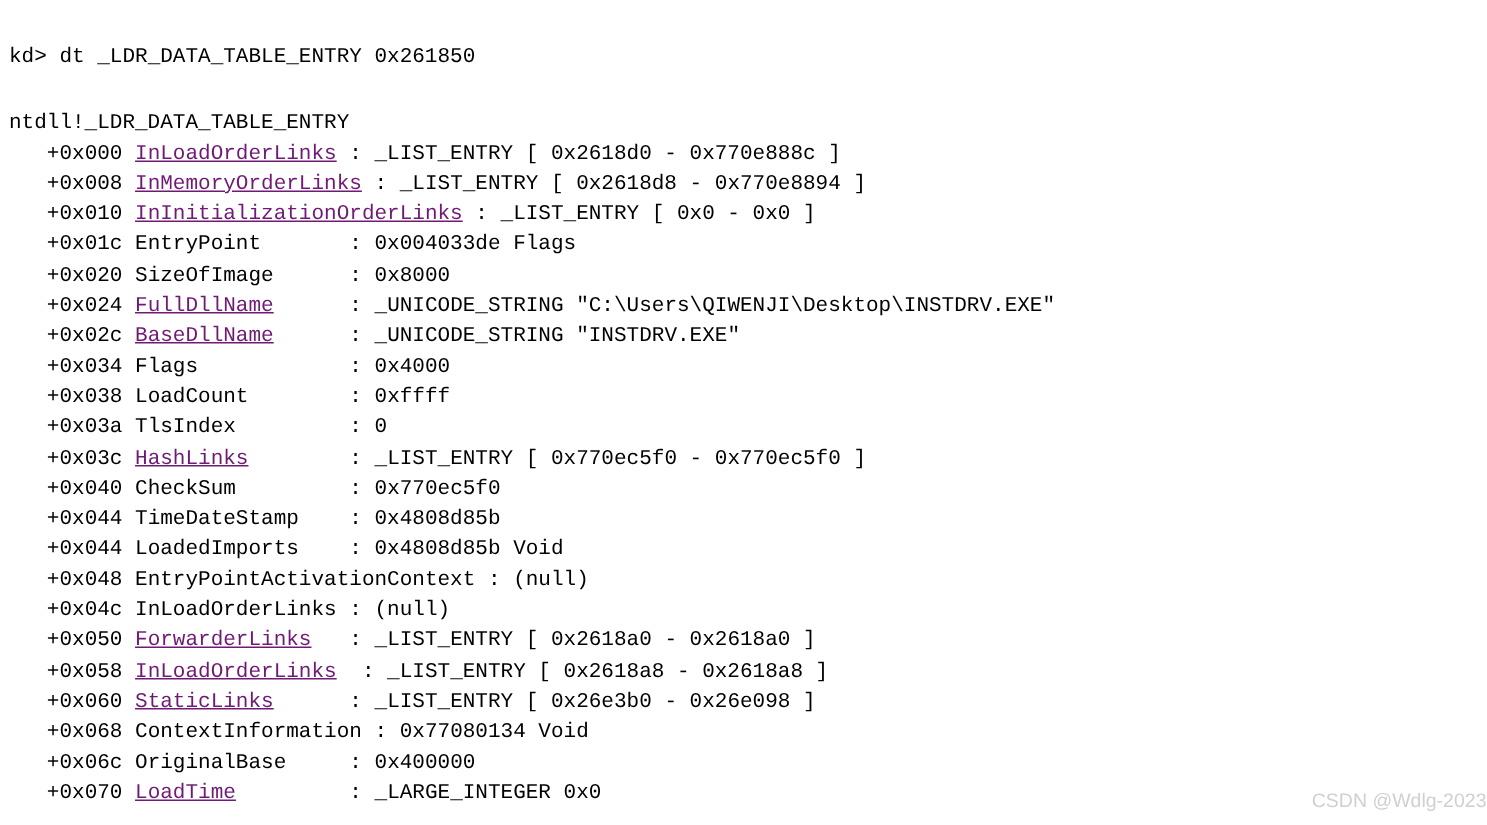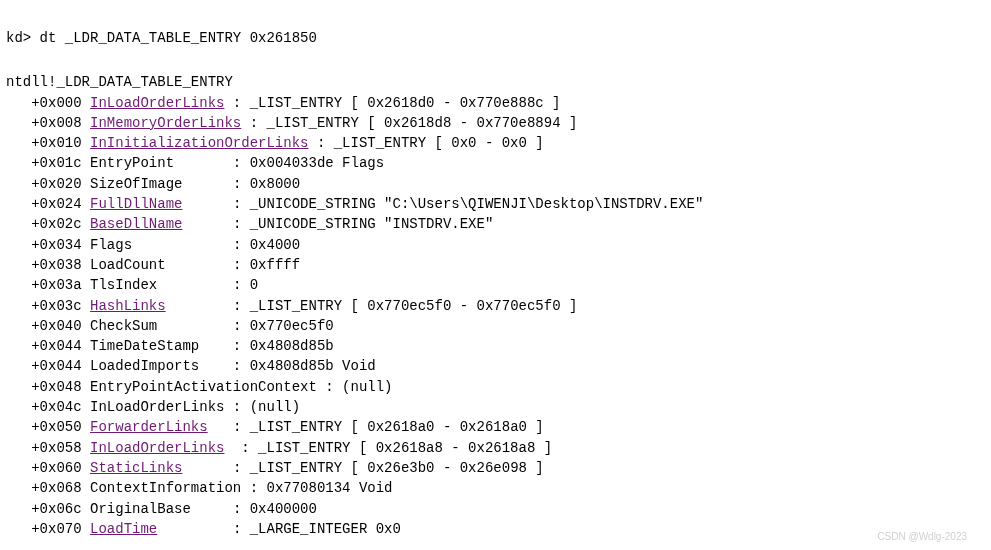--- a/index.html
+++ b/index.html
@@ -17,24 +17,24 @@
     }
     .row { white-space: pre; margin-top: 24px; }
     .link {
       color: #701a75;
       text-decoration: underline;
       cursor: pointer;
     }
     .watermark {
       position: absolute;
       bottom: 6px;
-      right: 24px;
+      right: 0;
       color: #d0d0d0;
       font-family: Arial, sans-serif;
-      font-size: 10px;
+      font-size: 13px;
       pointer-events: none;
     }
     #entries { }
     .entry-row { white-space: pre; }
   </style>
 </head>
 <body>
 
 <div class="row"><span>kd&gt; </span><span>dt _LDR_DATA_TABLE_ENTRY 0x261850</span></div>
 <div class="row">ntdll!_LDR_DATA_TABLE_ENTRY</div>

